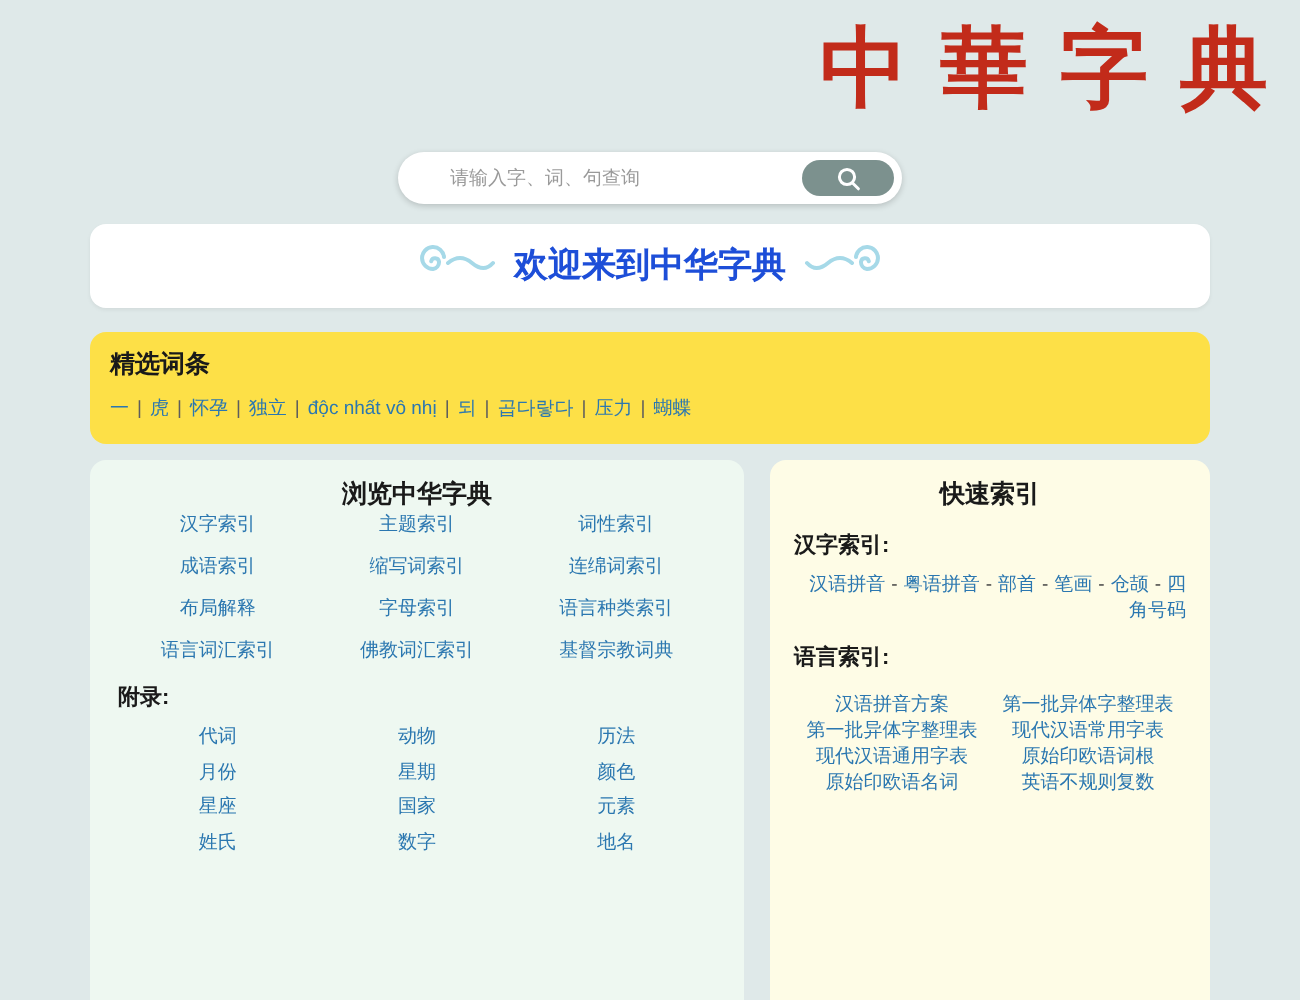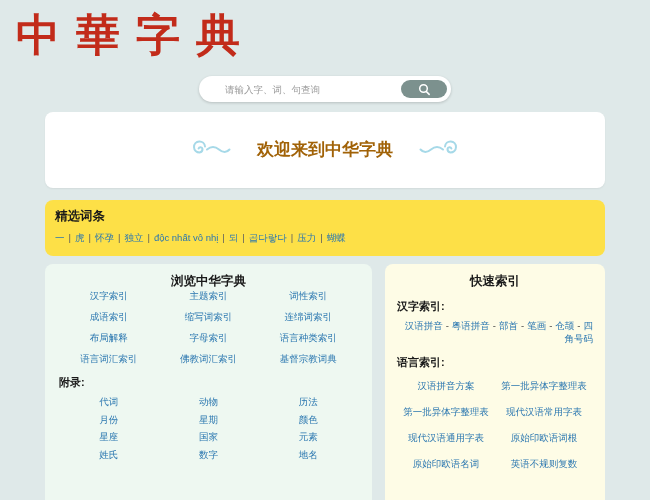--- a/index.html
+++ b/index.html
@@ -5,21 +5,21 @@
   html,body{margin:0;padding:0;}
   .page{
     position:relative; width:650px; height:500px; overflow:hidden;
     background:#dfe9e9;
     font-family:"Liberation Sans", sans-serif;
     color:#1a1a1a;
   }
   
   .site-title{
     margin:0; padding-top:6px; height:58px;
-    text-align:left;
+    text-align:right;
     font-family:"DejaVu Serif", serif;
     font-size:44px; font-weight:bold; line-height:58px;
     color:#c22b1a;
     letter-spacing:16px; padding-left:16px;
   }
   
   .search-bar{
     width:252px; height:26px; margin:12px auto 0;
     background:#ffffff; border-radius:14px;
     box-shadow:0 1px 3px rgba(0,0,0,.18);
@@ -37,21 +37,21 @@
   }
   
   .content{width:560px; margin:10px auto 0;}
   .panel{border-radius:8px; box-sizing:border-box;}
   
   .welcome{
     background:#ffffff; padding:9px 14px 10px;
     box-shadow:0 1px 2px rgba(0,0,0,.06);
   }
   .welcome-title-row{display:flex; align-items:center; justify-content:center; gap:9px;}
-  .welcome-title{margin:17px; font-size:17px; font-weight:bold; color:#a16207;}
+  .welcome-title{margin:0; font-size:17px; font-weight:bold; color:#1d4ed8;}
   .swirl{flex:0 0 auto;}
   .welcome-body{
     margin:7px 2px 0; font-size:9.5px; line-height:1.8; color:#121212;
     text-align:justify;
   }
   
   .featured{
     background:#fde047; margin-top:12px; padding:8px 10px 11px; text-align:left;
   }
   .featured-title{margin:0 0 7px; font-size:12.5px; font-weight:bold;}
@@ -68,21 +68,21 @@
   }
   .panel-title{margin:0; font-size:12.5px; font-weight:bold; text-align:center;}
   .section-label{font-size:11px; font-weight:bold; margin:9px 0 6px;}
   .grid3{
     display:grid; grid-template-columns:1fr 1fr 1fr;
     row-gap:8px; font-size:9.5px; text-align:center;
   }
   .grid3.tight{row-gap:4.6px;}
   .grid2{
     display:grid; grid-template-columns:1fr 1fr;
-    row-gap:13px; font-size:9.5px; text-align:center; margin-top:10px;
+    font-size:9.5px; text-align:center; margin-top:10px;
   }
   .hanzi-links{font-size:9.5px; text-align:right; margin-top:2px;}
   .hanzi-links .sep{color:#444; margin:0 3px;}
 </style>
 </head>
 <body>
 
 <div class="page">
 
   <h1 class="site-title">中華字典</h1>

